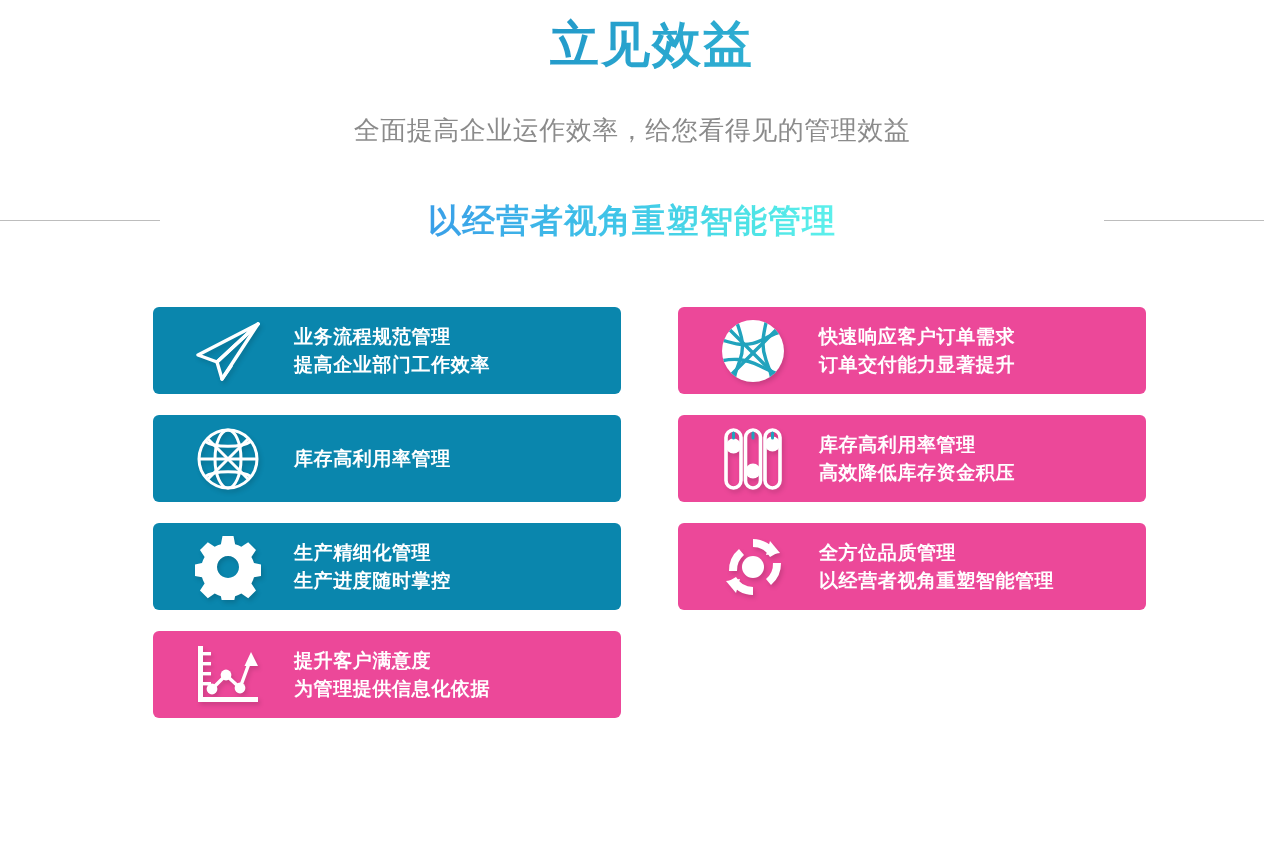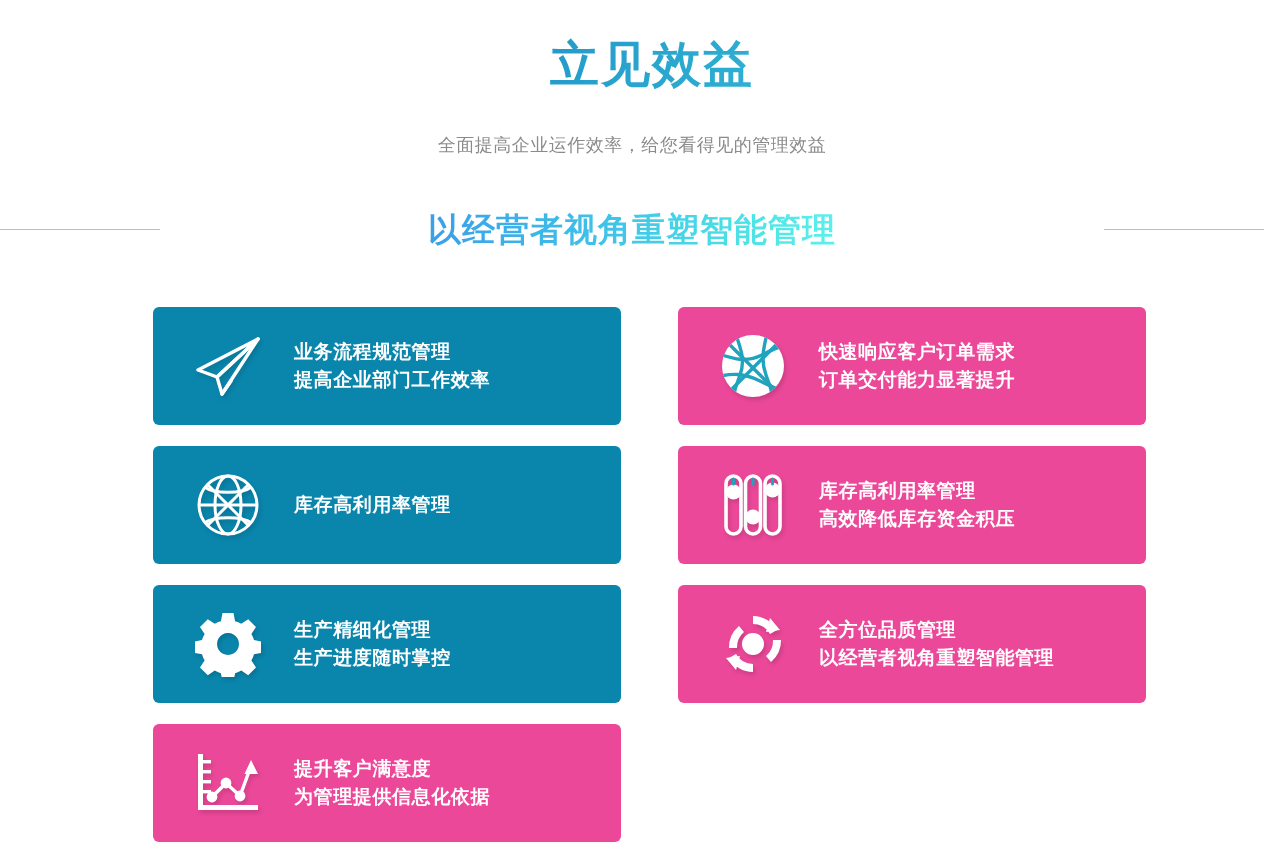--- a/index.html
+++ b/index.html
@@ -11,31 +11,31 @@
   }
   .page { position:relative; width:1264px; height:859px; }
 
   
   .hero-title {
     text-align:center;
     font-size:49px;
     font-weight:bold;
     letter-spacing:2px;
     line-height:1;
-    padding-top:40px;
+    padding-top:20px;
     background:linear-gradient(115deg,#1b7fb8 0%,#2196c8 38%,#35bcd8 70%,#49d3e0 100%);
     -webkit-background-clip:text;
     background-clip:text;
     color:transparent;
     margin-left:40px;
     -webkit-text-fill-color:transparent;
   }
   .hero-subtitle {
     text-align:center;
-    font-size:18px;
+    font-size:26px;
     color:#8b8b8b;
     margin-top:44px;
     letter-spacing:0.5px;
   }
 
   
   .section-head {
     margin-top:53px;
     display:flex;
     align-items:center;
@@ -68,21 +68,21 @@
     position:absolute;
     left:153px;
     top:307px;
     width:994px;
     display:grid;
     grid-template-columns:468px 468px;
     column-gap:57px;
     row-gap:21px;
   }
   .card {
-    height:118px;
+    height:87px;
     border-radius:6px;
     display:flex;
     align-items:center;
     padding-left:36px;
   }
   .card.col-left  { background:#0a86ad; }
   .card.col-right { background:#ec4899; }
 
   .card-icon {
     width:78px;

